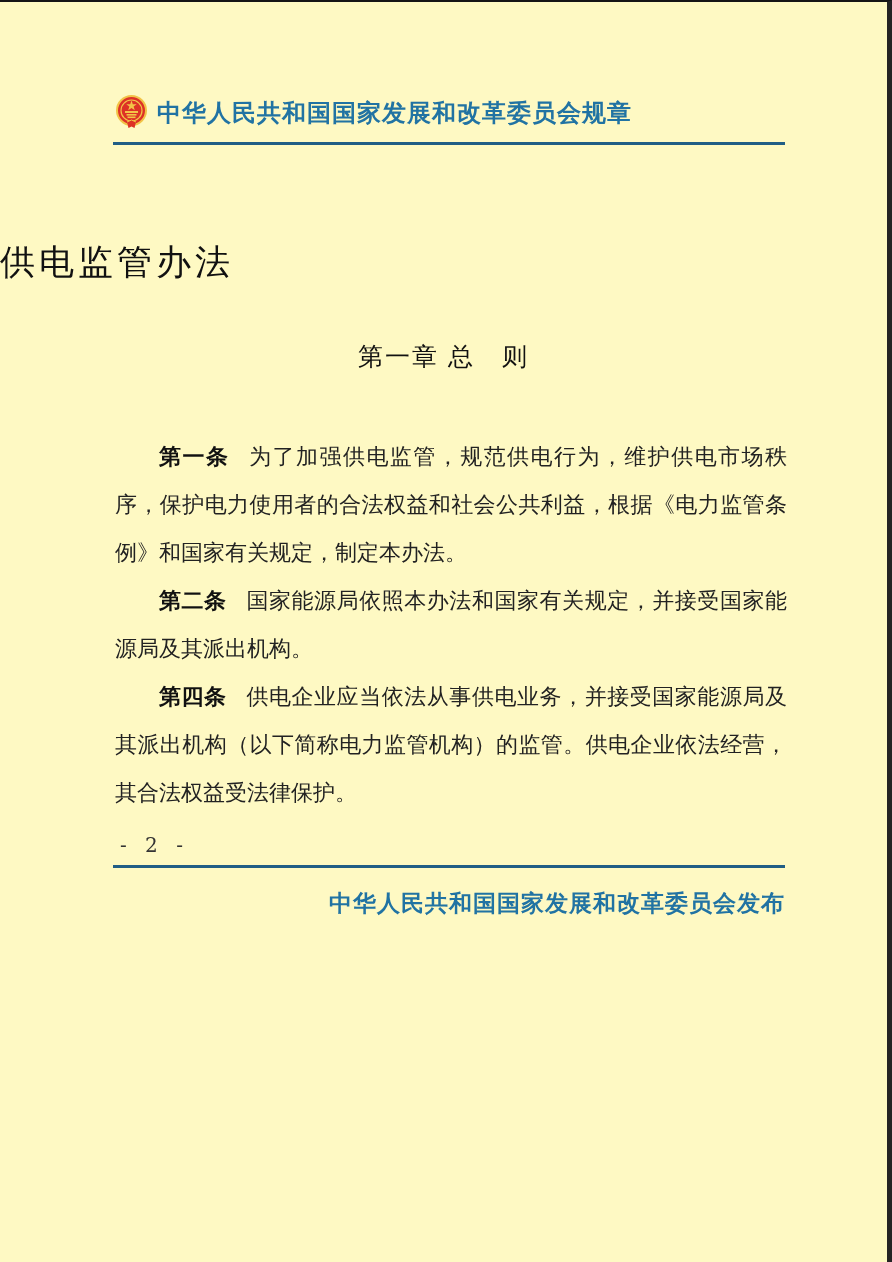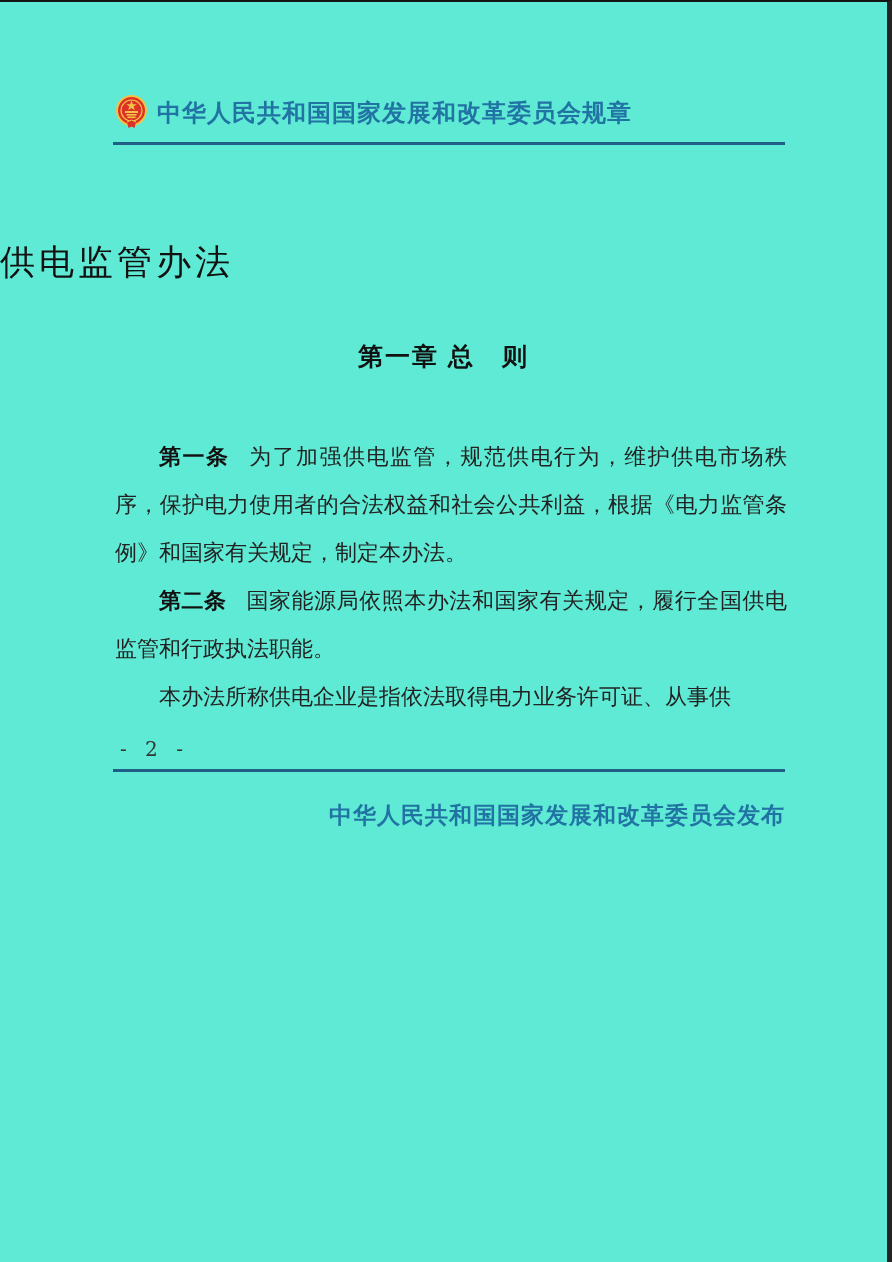--- a/index.html
+++ b/index.html
@@ -1,21 +1,21 @@
 <!DOCTYPE html>
 <html><head>
 <meta charset="utf-8">
 <style>
   * { margin: 0; padding: 0; box-sizing: border-box; }
   html, body { background: #ffffff; }
   .page {
     position: relative;
     width: 892px;
     height: 1262px;
-    background: #5eead4;
+    background: #fef9c3;
     border-top: 2px solid #151515;
     border-right: 5px solid #242424;
     overflow: hidden;
     font-family: "DejaVu Serif", "Liberation Serif", serif;
     color: #1a1a1a;
   }
   .header {
     margin: 93px 102px 0 115px;
     display: flex;
     align-items: center;
@@ -43,21 +43,21 @@
     font-size: 35px;
     font-weight: normal;
     letter-spacing: 4px;
     color: #111;
   }
   .chapter {
     margin-top: 54px;
     text-align: center;
     font-family: "Liberation Sans", "DejaVu Sans", sans-serif;
     font-size: 25px;
-    font-weight: bold;
+    font-weight: normal;
     letter-spacing: 2px;
     color: #111;
   }
   .body-text {
     margin: 60px 100px 0 115px;
     font-size: 22px;
     line-height: 48px;
     text-align: justify;
     color: #222;
   }
@@ -70,21 +70,21 @@
   }
   .lead:empty { display: none; margin: 0; }
   .page-number {
     margin: 16px 0 0 120px;
     font-size: 20px;
     letter-spacing: 6px;
     color: #333;
   }
   .footer-rule { margin-top: 8px; }
   .publisher {
-    margin: 28px 102px 0 0;
+    margin: 20px 102px 0 0;
     text-align: right;
     font-family: "Liberation Sans", "DejaVu Sans", sans-serif;
     font-weight: bold;
     font-size: 23px;
     color: #2173a3;
     letter-spacing: 1px;
   }
 </style>
 </head>
 <body>
@@ -112,24 +112,24 @@
 
   <h1 class="doc-title">供电监管办法</h1>
 
   <h2 class="chapter">第一章 总　则</h2>
 
   <div class="body-text">
     <p class="para">
       <span class="lead">第一条</span><span>为了加强供电监管，规范供电行为，维护供电市场秩序，保护电力使用者的合法权益和社会公共利益，根据《电力监管条例》和国家有关规定，制定本办法。</span>
     </p>
     <p class="para">
-      <span class="lead">第二条</span><span>国家能源局依照本办法和国家有关规定，履行全国供电监管和行政执法职能。</span>
+      <span class="lead">第二条</span><span>国家能源局依照本办法和国家有关规定，并接受国家能源局及其派出机构。</span>
     </p>
     <p class="para">
-      <span>本办法所称供电企业是指依法取得电力业务许可证、从事供</span>
+      <span class="lead">第四条</span><span>供电企业应当依法从事供电业务，并接受国家能源局及其派出机构（以下简称电力监管机构）的监管。供电企业依法经营，其合法权益受法律保护。</span>
     </p>
   </div>
 
   <div class="page-number">- 2 -</div>
 
   <div class="rule footer-rule"></div>
 
   <div class="publisher">中华人民共和国国家发展和改革委员会发布</div>
 
 </div>

